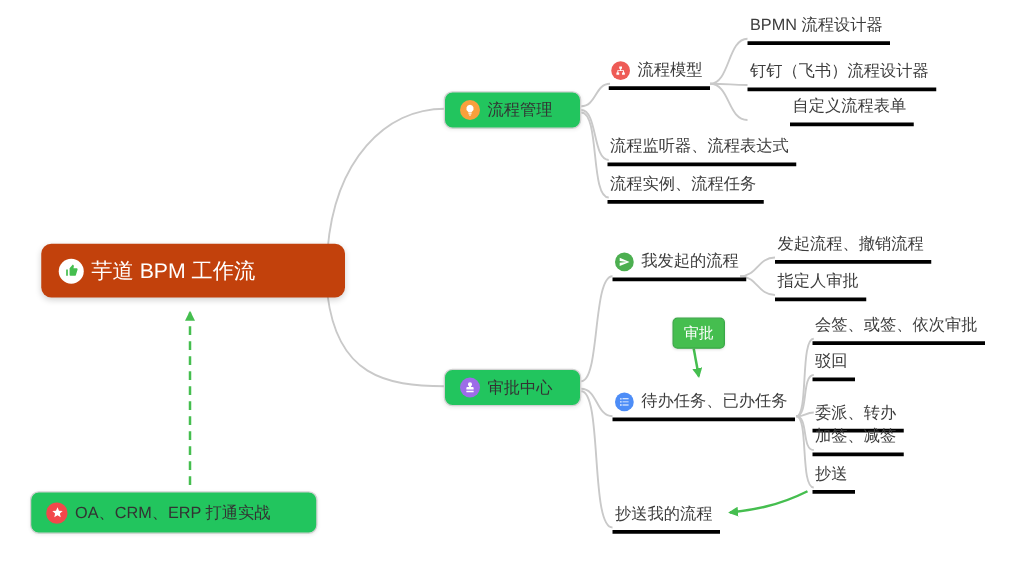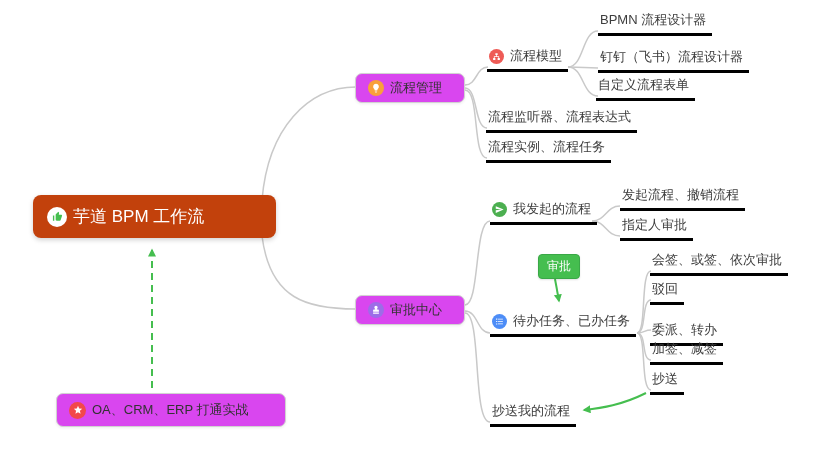--- a/index.html
+++ b/index.html
@@ -1,20 +1,20 @@
 <!DOCTYPE html>
 <html><head>
 <meta charset="utf-8">
 <style>
   html,body{margin:0;padding:0;background:#fff;}
   body{font-family:"Liberation Sans","DejaVu Sans",sans-serif;}
   .canvas{position:relative;width:814px;height:453px;background:#ffffff;overflow:hidden;}
   svg.links{position:absolute;left:0;top:0;pointer-events:none;}
   .node{position:absolute;display:flex;align-items:center;gap:6px;white-space:nowrap;box-sizing:border-box;}
-  .boxed{background:#d946ef;border:1px solid #d2d2d2;border-radius:7px;padding:5px 12px;font-size:13px;color:#333;box-shadow:0 1px 3px rgba(0,0,0,.07);}
+  .boxed{background:#22c55e;border:1px solid #d2d2d2;border-radius:7px;padding:5px 12px;font-size:13px;color:#333;box-shadow:0 1px 3px rgba(0,0,0,.07);}
   .root{background:#c2410c;border:none;color:#fff;font-size:17px;padding:10px 14px;border-radius:8px;min-width:243px;box-shadow:0 2px 5px rgba(0,0,0,.18);}
   .leaf{font-size:13px;color:#3d3d3d;border-bottom:3px solid #000000;padding:0 6px 4px 2px;}
   .icon-circle{display:inline-flex;align-items:center;justify-content:center;border-radius:50%;flex:0 0 auto;width:16px;height:16px;}
   .icon-sm{width:15px;height:15px;}
   .icon-lg{width:20px;height:20px;background:#fff;}
   .badge{position:absolute;background:#45be4f;color:#fff;font-size:12px;padding:3px 8px;border-radius:4px;border:1px solid #3aa847;box-shadow:0 1px 2px rgba(0,0,0,.12);}
 </style>
 </head>
 <body>
 
@@ -81,21 +81,21 @@
   </div>
 
   <div class="node leaf" style="left:598px;top:11px;">
     <span>BPMN 流程设计器</span>
   </div>
 
   <div class="node leaf" style="left:598px;top:48px;">
     <span>钉钉（飞书）流程设计器</span>
   </div>
 
-  <div class="node leaf" style="left:596px;top:76px;">
+  <div class="node leaf" style="left:632px;top:76px;">
     <span>自定义流程表单</span>
   </div>
 
   <div class="node leaf" style="left:486px;top:108px;">
     <span>流程监听器、流程表达式</span>
   </div>
 
   <div class="node leaf" style="left:486px;top:138px;">
     <span>流程实例、流程任务</span>
   </div>
@@ -156,21 +156,21 @@
   </div>
 
   <div class="node leaf" style="left:490px;top:402px;">
     <span>抄送我的流程</span>
   </div>
 
   <div class="badge" style="left:538px;top:254px;">
     <span>审批</span>
   </div>
 
-  <div class="node boxed" style="left:56px;top:393px;min-width:230px;padding:7px 12px;">
+  <div class="node boxed" style="left:24px;top:393px;min-width:230px;padding:7px 12px;">
     <span class="icon-circle" style="background:#f2484b;width:17px;height:17px;">
       <svg width="10" height="10" viewBox="0 0 24 24">
           <path fill="#fff" d="M12 2l2.9 6.6 7.1.6-5.4 4.7 1.6 7L12 17.2 5.8 20.9l1.6-7L2 9.2l7.1-.6z"></path>
         </svg>
     </span>
     <span>OA、CRM、ERP 打通实战</span>
   </div>
 
 </div>
 

